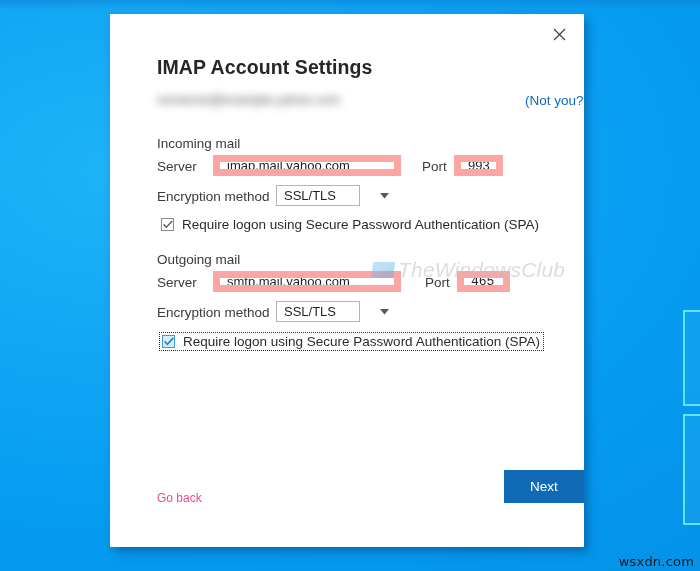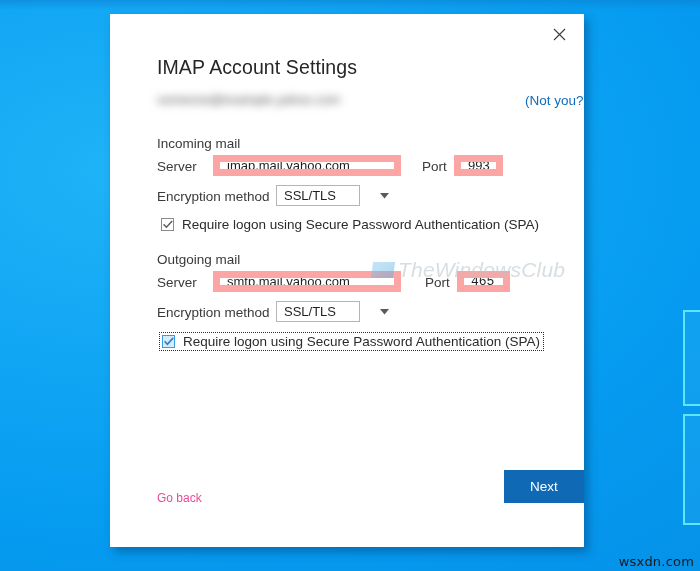--- a/index.html
+++ b/index.html
@@ -104,21 +104,21 @@
     right: 0;
     bottom: 0;
   }
 
   #page-title {
     position: absolute;
     left: 0;
     top: 42px;
     font-size: 19.5px;
     color: #262626;
-    font-weight: normal;
+    font-weight: bold;
     letter-spacing: .1px;
     white-space: nowrap;
   }
 
   
   #account-email {
     position: absolute;
     left: 0;
     top: 78px;
     font-size: 13px;

